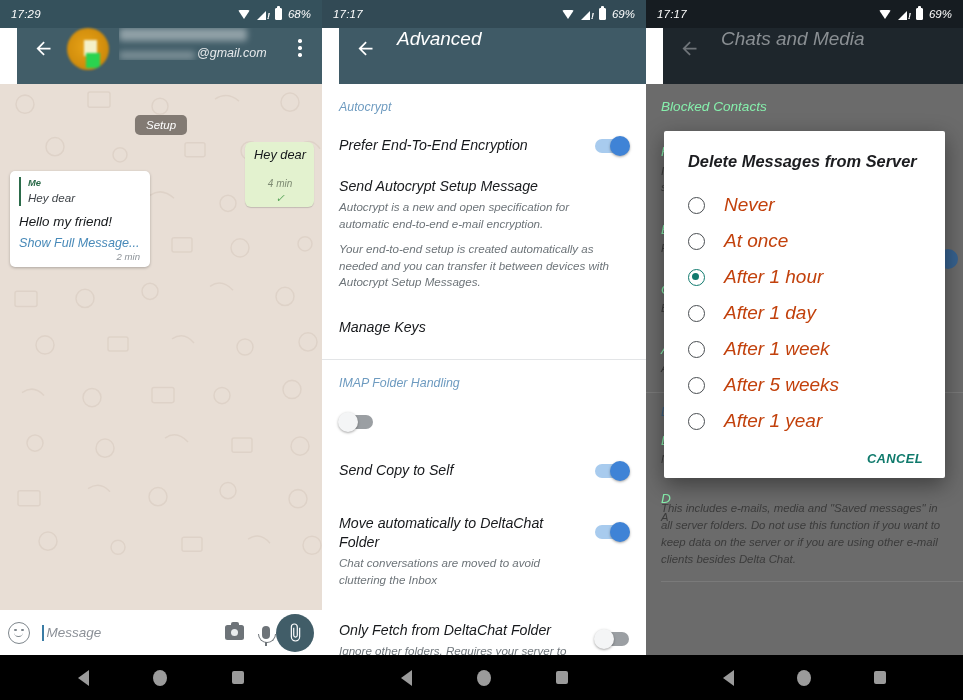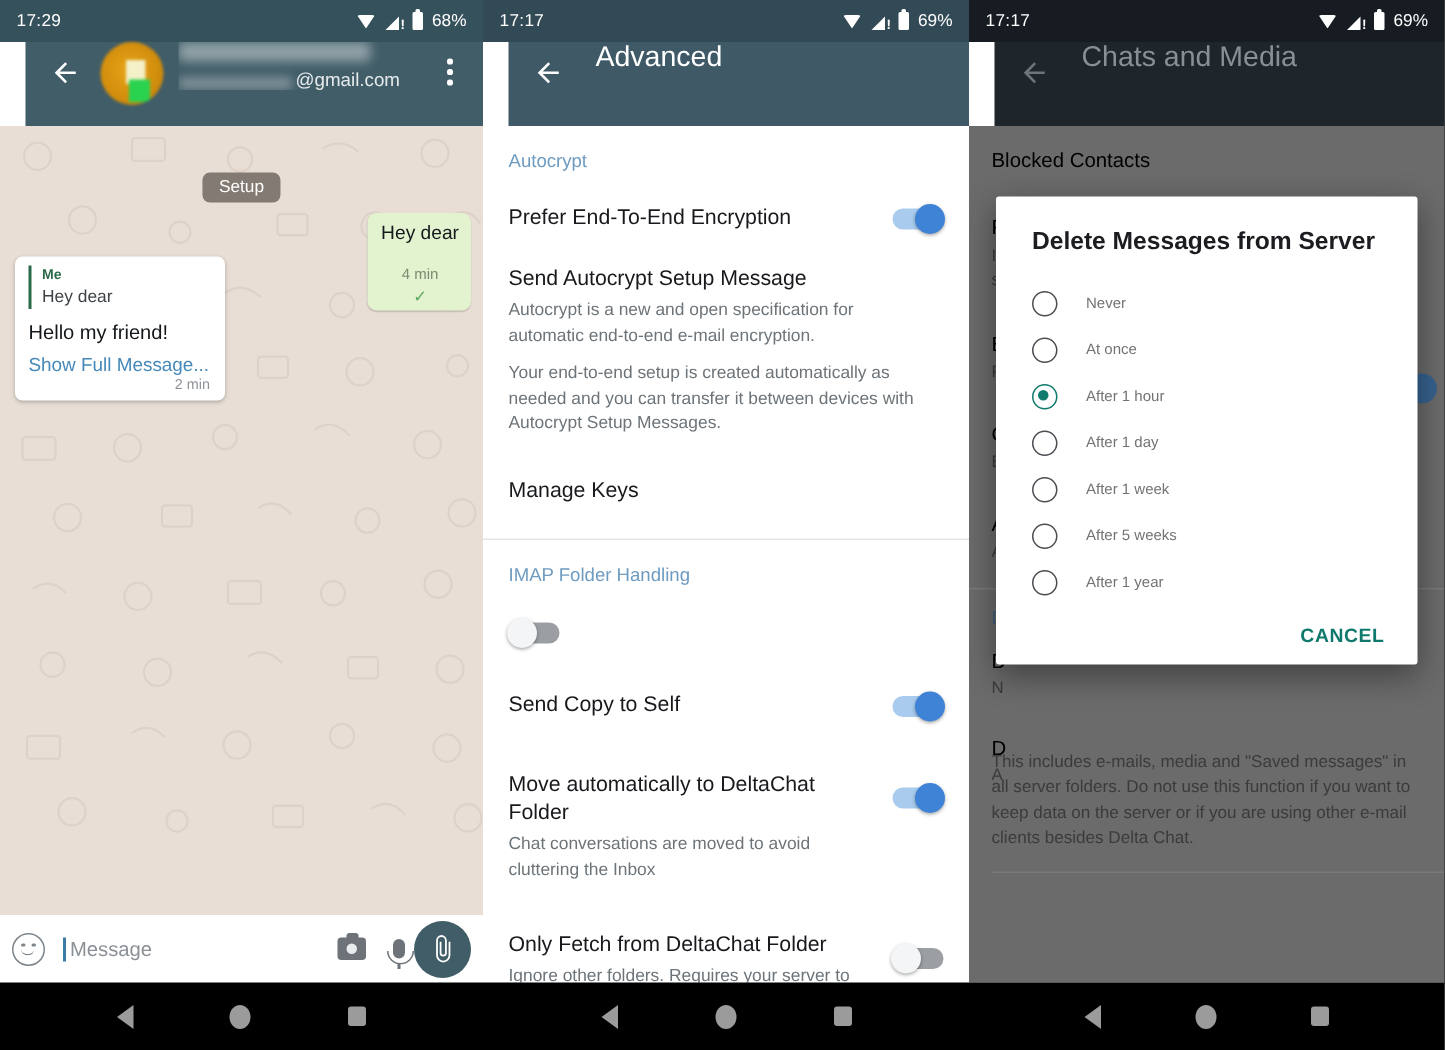--- a/index.html
+++ b/index.html
@@ -4,21 +4,21 @@
 <style>
   * { box-sizing: border-box; margin: 0; padding: 0; }
   html, body {
     width: 963px; height: 700px;
     background: #000;
     font-family: "Liberation Sans", sans-serif;
     overflow: hidden;
   }
   .screens { position: relative; width: 963px; height: 700px; display: flex; }
 
-  .panel { position: relative; height: 700px; overflow: hidden; background: #fff; }
+  .panel { position: relative; height: 700px; overflow: hidden; background: #fff; font-style: italic; }
   .p1 { width: 322px; }
   .p2 { width: 324px; }
   .p3 { width: 317px; }
 
   
   .statusbar {
     height: 28px; display: flex; align-items: center;
     padding: 0 11px; color: #fff; font-size: 11.5px;
   }
   .sb-dark  { background: #35515c; }
@@ -163,42 +163,42 @@
   .switch .knob { position:absolute; top:-3px; width:20px; height:20px; border-radius:50%;
                   box-shadow: 0 1px 2.5px rgba(0,0,0,.35); }
   .switch.on  { background:#a8cbee; }
   .switch.on .knob { right:-1px; background:#3f83d6; }
   .switch.off { background:#9b9fa3; }
   .switch.off .knob { left:-1px; background:#f4f5f6; }
 
   
   .p3-body { position: relative; height: calc(700px - 28px - 56px - 45px); background:#6b6b6b; overflow:hidden; }
   .scrim-row { padding: 11px 15px; }
-  .scrim-row .t { font-size: 13.6px; color:#000000; line-height:1.35; }
+  .scrim-row .t { font-size: 13.6px; color:#86efac; line-height:1.35; }
   .scrim-row .s { font-size: 11.2px; color:#3a3a3a; line-height:1.42; margin-top:2px; }
   .scrim-row .t.blue { color:#3b5f80; font-size:12.2px; }
   .scrim-div { height:1px; background:#7a7a7a; }
   .p3-toggle { position:absolute; right:6px; top:168px; width:34px; height:14px;
                border-radius:7px; background:#7b8fa5; }
   .p3-toggle .knob{ position:absolute; top:-3px; right:-1px; width:20px; height:20px;
                     border-radius:50%; background:#37628f; }
 
   .dialog {
     position: absolute; left: 18px; top: 47px; width: 281px;
     background:#fff; border-radius: 2px; box-shadow: 0 7px 22px rgba(0,0,0,.42);
     padding: 18px 0 6px 0; z-index: 5;
   }
   .dlg-title { font-size: 16.4px; color:#1c1d20; font-weight: bold; padding: 3px 24px 16px 24px; }
   .dlg-opt { display:flex; align-items:center; padding: 7px 24px; }
   .radio { width:17px; height:17px; border-radius:50%; border:1.9px solid #4a4e52;
            flex:0 0 auto; position: relative; }
   .radio.sel { border-color:#107a6e; }
   .radio.sel:after { content:""; position:absolute; left:3.2px; top:3.2px; width:7px;
                      height:7px; border-radius:50%; background:#107a6e; }
-  .dlg-label { font-size: 10px; color:#737373; margin-left: 19px; }
+  .dlg-label { font-size: 19px; color:#c2410c; margin-left: 19px; }
   .dlg-actions { display:flex; justify-content:flex-end; padding: 12px 22px 6px 22px; }
   .dlg-cancel { font-size: 12.9px; color:#0f7a6c; font-weight: 600; letter-spacing:.4px; }
 
   .p3-footnote { position:absolute; left:0; right:0; top:410px; padding: 6px 15px 0 15px; }
   .p3-footnote p { font-size: 11.4px; color:#3b3b3b; line-height:1.5; }
 
   
   .navbar { position:absolute; left:0; bottom:0; width:100%; height:45px; background:#000;
             display:flex; align-items:center; justify-content:space-around; padding: 0 46px; }
   .nav-back { width:0; height:0; border-top:8px solid transparent; border-bottom:8px solid transparent;

